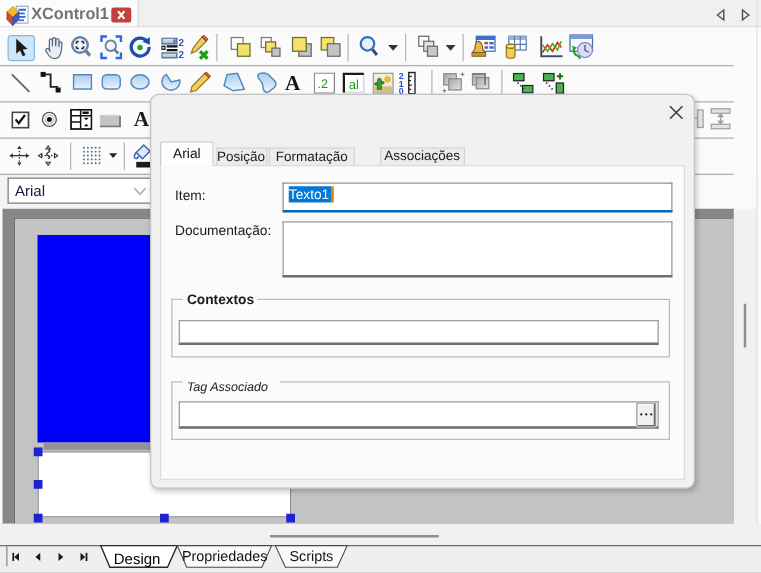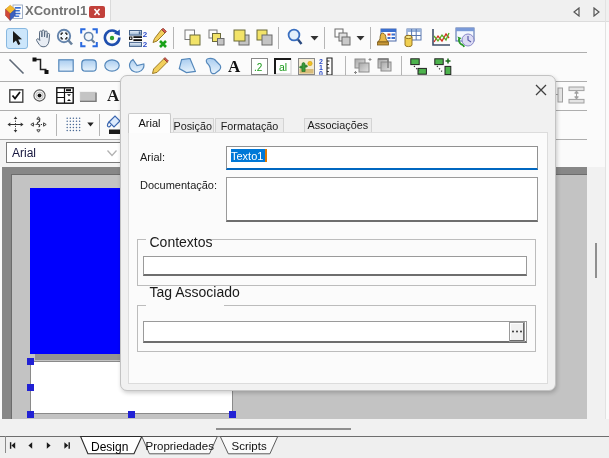--- a/index.html
+++ b/index.html
@@ -403,37 +403,37 @@
     <path d="M1,1 L11,11 M11,1 L1,11" stroke="#404040" stroke-width="1.3"></path>
   </svg>
 
   <div class="abs" style="left:172.5px;top:117.5px;width:41.5px;height:14.5px;background:#ececec;border:1px solid #d4d4d4;border-bottom:none;font-size:10.8px;color:#1a1a1a;text-align:left;padding-top:1px;">Posição</div>
   <div class="abs" style="left:215px;top:117.5px;width:69px;height:14.5px;background:#ececec;border:1px solid #d4d4d4;border-bottom:none;font-size:10.8px;color:#1a1a1a;text-align:center;padding-top:1px;">Formatação</div>
   <div class="abs" style="left:285px;top:117.5px;width:67.5px;height:14.5px;background:#ececec;border:1px solid #d4d4d4;border-bottom:none;font-size:10.8px;color:#1a1a1a;text-align:center;padding-top:0;margin-left:19px;">Associações</div>
 
   <div class="abs" style="left:127.5px;top:132px;width:420px;height:251.5px;background:#fbfbfb;border:1px solid #dcdcdc;"></div>
   <div class="abs" style="left:128px;top:112.5px;width:43px;height:20px;background:#fdfdfd;border:1px solid #c9c9c9;border-bottom:none;border-radius:2px 2px 0 0;font-size:11px;color:#111;text-align:center;padding-top:3px;">Arial</div>
 
-  <div class="abs" style="left:140px;top:150.5px;font-size:11px;color:#1a1a1a;">Arial:</div>
+  <div class="abs" style="left:140px;top:150.5px;font-size:11px;color:#1a1a1a;">Item:</div>
   <div class="abs" style="left:225.5px;top:145.5px;width:312px;height:24px;background:#fff;border:1px solid #919191;border-bottom:2px solid #0067c0;"></div>
   <div class="abs" style="left:230.5px;top:148.5px;width:34px;height:13.5px;background:#0078d7;"></div>
   <div class="abs" style="left:231px;top:150px;font-size:11px;color:#fff;text-align:right;">Texto1</div>
   <div class="abs" style="left:264.5px;top:148.5px;width:2px;height:13.5px;background:#e07800;"></div>
 
   <div class="abs" style="left:140px;top:178.5px;font-size:11px;color:#1a1a1a;">Documentação:</div>
   <div class="abs" style="left:225.5px;top:177px;width:312px;height:44.5px;background:#fff;border:1px solid #9a9a9a;border-bottom:2px solid #6e6e6e;"></div>
 
   <div class="abs" style="left:136.5px;top:239px;width:399px;height:47px;border:1px solid #bcbcbc;"></div>
   <div class="abs" style="left:146px;top:234px;width:60px;height:11px;background:#fbfbfb;"></div>
-  <div class="abs" style="left:149.5px;top:234px;font-size:14px;color:#1a1a1a;">Contextos</div>
+  <div class="abs" style="left:149.5px;top:234px;font-size:11px;color:#1a1a1a;font-weight:bold;">Contextos</div>
   <div class="abs" style="left:143px;top:255.5px;width:384px;height:20.5px;background:#fff;border:1px solid #9a9a9a;border-bottom:2px solid #6e6e6e;"></div>
 
   <div class="abs" style="left:136.5px;top:305px;width:399px;height:46.5px;border:1px solid #bcbcbc;"></div>
   <div class="abs" style="left:146px;top:299.5px;width:78px;height:11px;background:#fbfbfb;"></div>
-  <div class="abs" style="left:149.5px;top:284px;font-size:14px;color:#1a1a1a;">Tag Associado</div>
+  <div class="abs" style="left:149.5px;top:305px;font-size:10px;color:#1a1a1a;font-style:italic;">Tag Associado</div>
   <div class="abs" style="left:143px;top:321px;width:384px;height:21.5px;background:#fff;border:1px solid #9a9a9a;border-bottom:2px solid #6e6e6e;"></div>
   <div class="abs" style="left:509px;top:322px;width:16px;height:19.5px;background:#f0f0f0;border:1px solid #9a9a9a;box-shadow:inset -1px -1px 0 #6a6a6a, inset 1px 1px 0 #fdfdfd;"></div>
   <svg class="abs" style="left:511px;top:329px;" width="12" height="5" viewBox="0 0 12 5">
     <circle cx="2" cy="2.5" r="0.9" fill="#222"></circle>
       <circle cx="6" cy="2.5" r="0.9" fill="#222"></circle>
       <circle cx="10" cy="2.5" r="0.9" fill="#222"></circle>
   </svg>
 
 </div>
 

